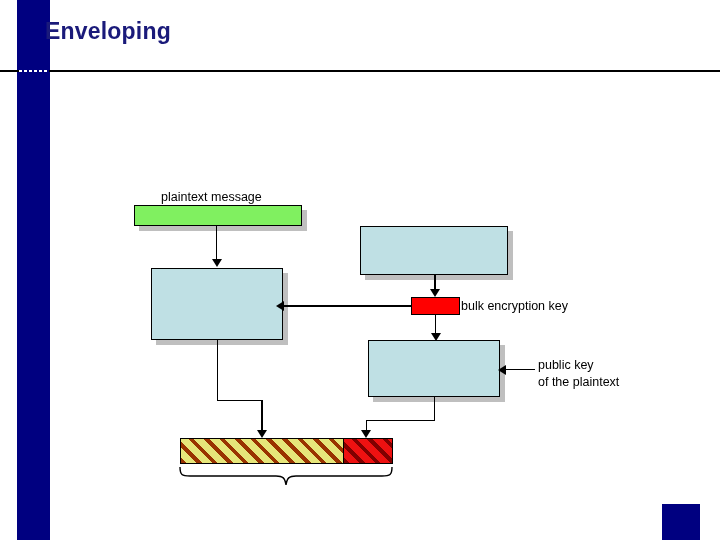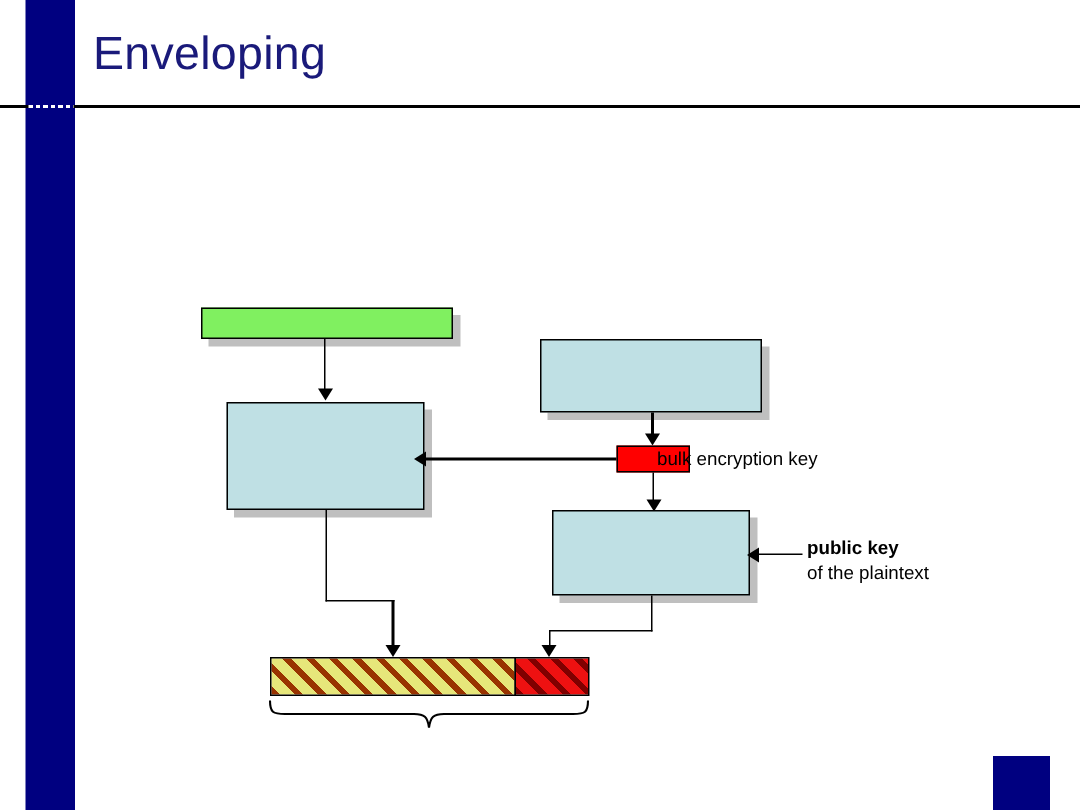--- a/index.html
+++ b/index.html
@@ -45,24 +45,24 @@
   .corner-square {
     position: absolute;
     left: 662px;
     top: 504px;
     width: 38px;
     height: 36px;
     background: #000080;
   }
   .slide-title {
     position: absolute;
-    left: 62px;
+    left: 45px;
     top: 18px;
-    font-size: 31px;
-    font-weight: normal;
+    font-size: 23px;
+    font-weight: bold;
     color: #1a1a7a;
     letter-spacing: 0.2px;
     white-space: nowrap;
   }
 
   
   .shadow {
     position: absolute;
     background: #bfbfbf;
   }
@@ -128,51 +128,52 @@
 
 <div id="slide">
 
   <div class="left-bar"></div>
   <div class="title-rule"></div>
   <div class="rule-dashes"></div>
   <div class="corner-square"></div>
 
   <div class="slide-title">Enveloping</div>
 
+  <div class="label" style="left:161px; top:189px;">plaintext message</div>
 
   <div class="shadow" style="left:139px; top:210px; width:168px; height:21px;"></div>
   <div class="box box-green" style="left:134px; top:205px; width:168px; height:21px;"></div>
 
   <div class="vline" style="left:216px; top:226px; width:1px; height:34px;"></div>
   <div class="arrow-down" style="left:212px; top:259px;"></div>
 
   <div class="shadow" style="left:156px; top:273px; width:132px; height:72px;"></div>
   <div class="box box-blue" style="left:151px; top:268px; width:132px; height:72px;"></div>
 
   <div class="shadow" style="left:365px; top:231px; width:148px; height:49px;"></div>
   <div class="box box-blue" style="left:360px; top:226px; width:148px; height:49px;"></div>
 
   <div class="vline" style="left:434px; top:275px; width:2px; height:16px;"></div>
   <div class="arrow-down" style="left:430px; top:289px;"></div>
 
   <div class="box box-red" style="left:411px; top:297px; width:49px; height:18px;"></div>
-  <div class="label" style="left:438px; top:298px;">bulk encryption key</div>
+  <div class="label" style="left:461px; top:298px;">bulk encryption key</div>
 
   <div class="hline" style="left:283px; top:305px; width:128px; height:2px;"></div>
   <div class="arrow-left" style="left:276px; top:301px;"></div>
 
   <div class="vline" style="left:435px; top:315px; width:1px; height:20px;"></div>
   <div class="arrow-down" style="left:431px; top:333px;"></div>
 
   <div class="shadow" style="left:373px; top:345px; width:132px; height:57px;"></div>
   <div class="box box-blue" style="left:368px; top:340px; width:132px; height:57px;"></div>
 
   <div class="hline" style="left:506px; top:369px; width:29px; height:1px;"></div>
   <div class="arrow-left" style="left:498px; top:365px;"></div>
-  <div class="label" style="left:538px; top:357px;font-weight:bold;">public key</div>
+  <div class="label" style="left:538px; top:357px;">public key</div>
   <div class="label" style="left:538px; top:374px;">of the plaintext</div>
 
   <div class="vline" style="left:217px; top:340px; width:1px; height:61px;"></div>
   <div class="hline" style="left:217px; top:400px; width:46px; height:1px;"></div>
   <div class="vline" style="left:261px; top:400px; width:2px; height:31px;"></div>
   <div class="arrow-down" style="left:257px; top:430px;"></div>
 
   <div class="vline" style="left:434px; top:397px; width:1px; height:24px;"></div>
   <div class="hline" style="left:366px; top:420px; width:69px; height:1px;"></div>
   <div class="vline" style="left:366px; top:420px; width:1px; height:11px;"></div>

